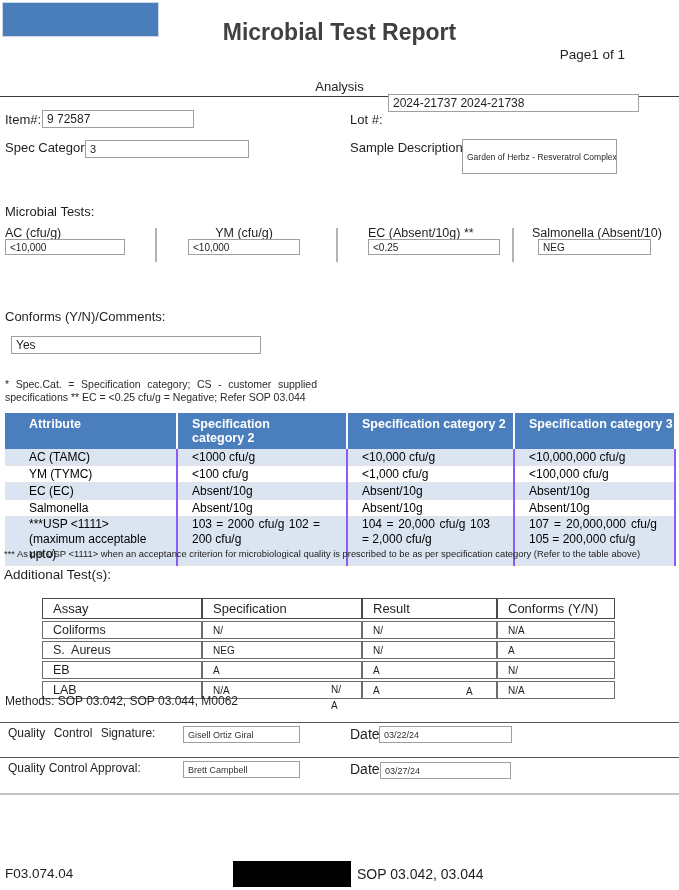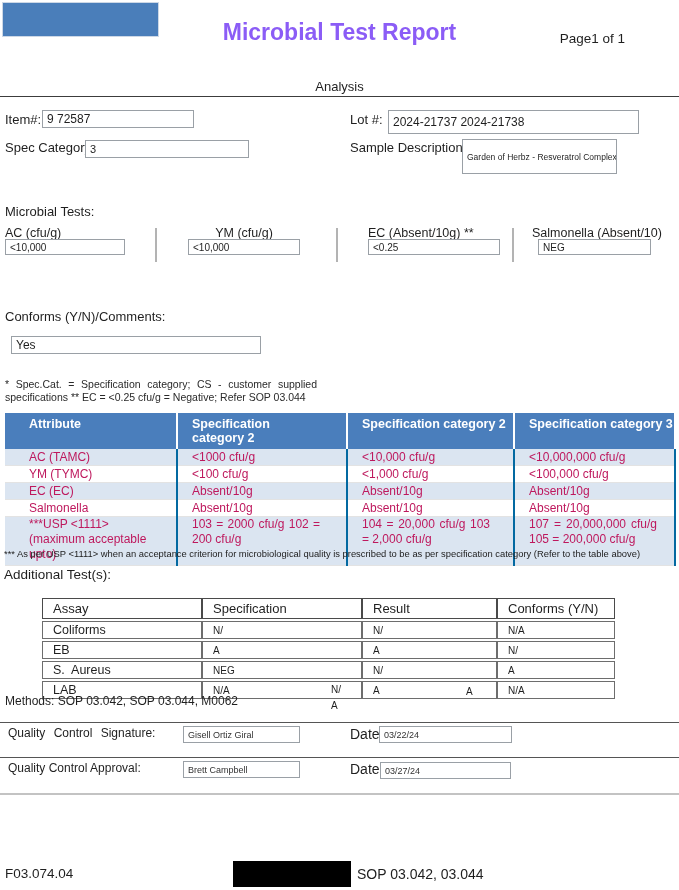--- a/index.html
+++ b/index.html
@@ -4,38 +4,38 @@
 <style>
   html,body{margin:0;padding:0;background:#fff;}
   .page{position:relative;width:679px;height:890px;background:#ffffff;overflow:hidden;
         font-family:"Liberation Sans", sans-serif;color:#1f1f1f;}
   .abs{position:absolute;}
   .lbl{font-size:13px;color:#1f1f1f;white-space:nowrap;}
   .box{position:absolute;background:#fff;border:1px solid #9aa0a6;display:flex;align-items:center;
        padding:0 4px;box-sizing:border-box;overflow:hidden;}
   .box span{white-space:nowrap;}
   .logo{left:2px;top:2px;width:155px;height:33px;background:#4a7eba;border:1px solid #cdd8e6;}
-  .title{left:0;right:0;top:19px;text-align:center;font-size:23px;font-weight:600;color:#8b5cf6;}
-  .pagenum{right:54px;top:31px;font-size:13.5px;}
+  .title{left:0;right:0;top:19px;text-align:center;font-size:23px;font-weight:600;color:#404040;}
+  .pagenum{right:54px;top:47px;font-size:13.5px;}
   .analysis{left:0;right:0;top:79px;text-align:center;font-size:13px;}
   .rule{left:0;width:679px;border-top:1.5px solid #3c3c3c;height:0;}
   .vsep{top:228px;height:34px;width:2px;background:#b3b3b3;}
   .testlabel{top:226px;font-size:12.5px;}
   .footnote{left:5px;top:378px;width:312px;font-size:10.5px;line-height:13px;color:#2a2a2a;}
   .footnote .j{text-align:justify;text-align-last:justify;}
   
   .spec-wrap{left:5px;top:413px;width:670px;}
   .spec{border-collapse:collapse;width:100%;table-layout:fixed;}
   .spec th{background:#4a7ebc;color:#fff;font-size:12.5px;font-weight:700;text-align:left;
            vertical-align:top;padding:4px 4px 4px 14px;border-right:2px solid #fff;height:28px;}
   .spec th.first, .spec td.first{padding-left:24px;}
   .spec th .narrow{display:inline-block;width:94px;}
   .spec th .nw{white-space:nowrap;}
-  .spec td{font-size:12px;padding:1px 4px 1px 14px;border-right:2px solid #0369a1;
-           border-bottom:1px solid #e3e3e3;color:#be185d;}
+  .spec td{font-size:12px;padding:1px 4px 1px 14px;border-right:2px solid #8b5cf6;
+           border-bottom:1px solid #e3e3e3;color:#000000;}
   .spec tr.shade td{background:#dbe5f1;}
   .spec tr.usp td{vertical-align:top;padding-top:0;padding-bottom:3px;line-height:15px;}
   .spec tr.usp td .wrapcell{display:inline-block;width:128px;text-align:justify;}
   .spec tr.usp td.first .wrapcell{width:126px;text-align:left;}
   .spec-note{left:4px;top:548px;width:674px;font-size:9.4px;color:#222;white-space:nowrap;}
   .addl-title{left:4px;top:567px;font-size:13.5px;}
   
   .addl-wrap{left:5px;top:596px;width:575px;}
   .addl{border-collapse:separate;border-spacing:0 2px;width:100%;table-layout:fixed;padding-left:37px;}
   .addl th{border:1.5px solid #4a4a4a;font-weight:400;font-size:13px;text-align:left;
@@ -64,21 +64,21 @@
   <div class="abs pagenum">Page1 of 1</div>
   <div class="abs analysis">Analysis</div>
   <div class="abs rule" style="top:96px;"></div>
 
   <div class="abs lbl" style="left:5px;top:112px;">Item#:</div>
   <div class="box" style="left:42px;top:110px;width:152px;height:18px;">
       <span style="font-size:12px;">9 72587</span>
     </div>
 
   <div class="abs lbl" style="left:350px;top:112px;">Lot #:</div>
-  <div class="box" style="left:388px;top:110px;width:251px;height:24px;">
+  <div class="box" style="left:388px;top:94px;width:251px;height:18px;">
       <span style="font-size:12px;">2024-21737 2024-21738</span>
     </div>
 
   <div class="abs lbl" style="left:5px;top:140px;">Spec Category: *</div>
   <div class="box" style="left:85px;top:140px;width:164px;height:18px;">
       <span style="font-size:11px;">3</span>
     </div>
 
   <div class="abs lbl" style="left:350px;top:140px;">Sample Description:</div>
   <div class="box" style="left:462px;top:139px;width:155px;height:35px;">
@@ -195,30 +195,30 @@
         </tr>
       </thead>
       <tbody>
         <tr>
           <td class="assay">Coliforms</td>
           <td>N/</td>
           <td>N/</td>
           <td>N/A</td>
         </tr>
         <tr>
-          <td class="assay">EB</td>
-          <td>A</td>
-          <td>A</td>
-          <td>N/</td>
-        </tr>
-        <tr>
           <td class="assay">S.  Aureus</td>
           <td>NEG</td>
           <td>N/</td>
           <td>A</td>
+        </tr>
+        <tr>
+          <td class="assay">EB</td>
+          <td>A</td>
+          <td>A</td>
+          <td>N/</td>
         </tr>
         <tr>
           <td class="assay">LAB</td>
           <td>N/A</td>
           <td>A</td>
           <td>N/A</td>
         </tr>
       </tbody>
     </table>
   </div>

